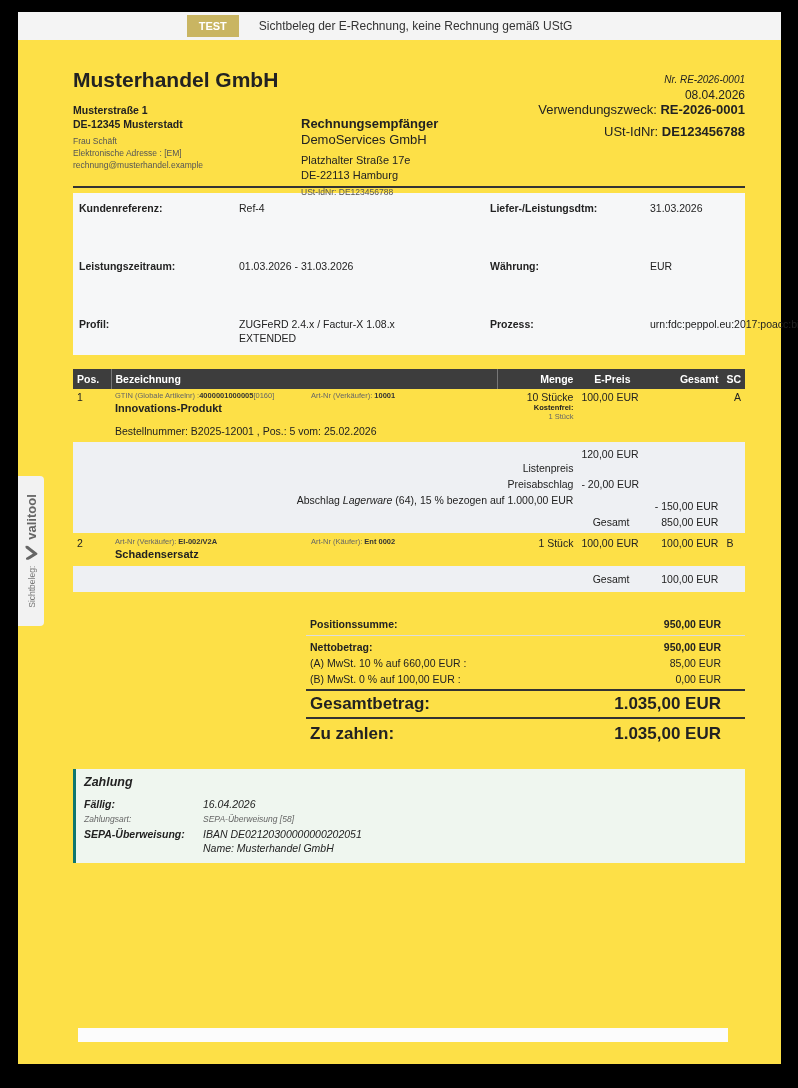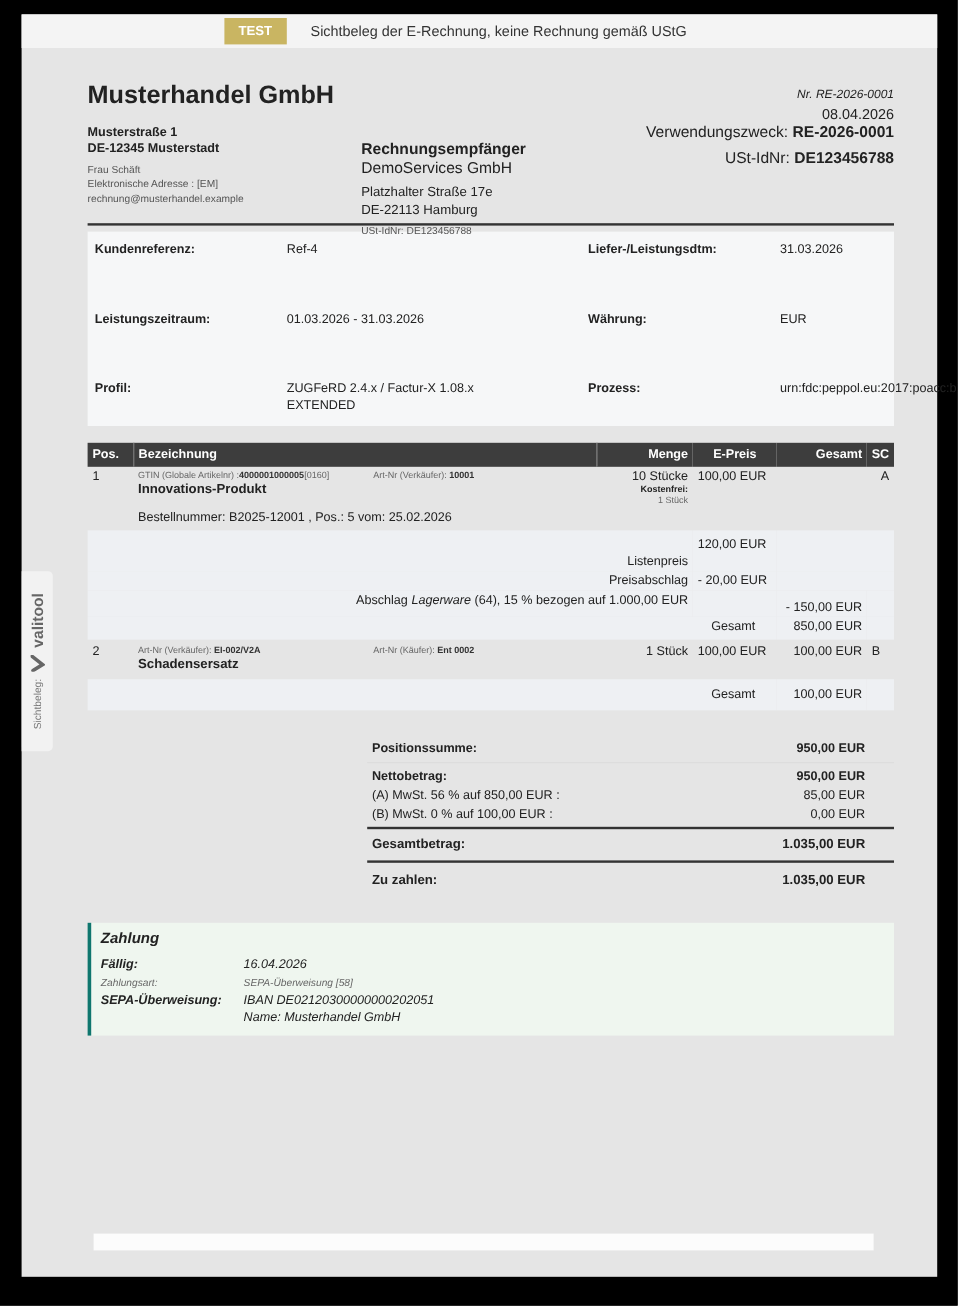--- a/index.html
+++ b/index.html
@@ -1,18 +1,18 @@
 <!DOCTYPE html>
 <html><head>
 <meta charset="utf-8">
 <style>
   * { box-sizing: border-box; margin: 0; padding: 0; }
   html, body { width: 798px; height: 1088px; background: #000; overflow: hidden; }
   body { font-family: "Liberation Sans", "DejaVu Sans", sans-serif; color: #222; position: relative; }
-  .page { position: absolute; left: 18px; top: 12px; width: 763px; height: 1052px; background: #e5e5e5; }
+  .page { position: absolute; left: 18px; top: 12px; width: 763px; height: 1052px; background: #fde047; }
   .banner { height: 28px; background: #f4f4f4; display: flex; align-items: center; justify-content: center; font-size: 12px; color: #333; }
   .banner .badge { background: #c9b562; color: #fff; font-weight: bold; font-size: 11px; padding: 0 12px; height: 22px; line-height: 22px; margin-right: 20px; margin-left: -40px; }
   .content { position: absolute; left: 55px; top: 28px; width: 672px; }
   .hdr { position: relative; height: 148px; border-bottom: 2.5px solid #333; }
   .seller-name { position: absolute; left: 0; top: 28px; font-size: 21px; font-weight: bold; color: #222; }
   .seller-addr { position: absolute; left: 0; top: 63px; font-size: 10.5px; font-weight: bold; line-height: 14px; }
   .seller-small { position: absolute; left: 0; top: 95px; font-size: 8.5px; color: #555; line-height: 12px; width: 200px; }
   .buyer { position: absolute; left: 228px; top: 60px; margin-top: 16px; }
   .buyer .b-title { font-size: 13px; font-weight: bold; }
   .buyer .b-name { font-size: 13px; margin-top: 1px; }
@@ -36,21 +36,21 @@
   .tiny { font-size: 7.5px; color: #666; }
   .tiny b { color: #333; }
   .item-name { font-size: 11px; font-weight: bold; margin-top: 2px; }
   .sub-row td { background: #eef0f3; }
   .small-b { font-size: 7.5px; font-weight: bold; }
   .totals { margin-left: 233px; width: 439px; font-size: 10.5px; margin-top: 24px; }
   .totals .row { display: flex; justify-content: space-between; padding: 0 24px 0 4px; line-height: 16px; }
   .totals .b { font-weight: bold; }
   .totals .line-thin { border-top: 1px solid #ddd; margin: 3px 0; }
   .totals .line-thick { border-top: 2.5px solid #333; margin: 2px 0; }
-  .totals .big { font-size: 11px; font-weight: bold; line-height: 22px; }
+  .totals .big { font-size: 17px; font-weight: bold; line-height: 22px; }
   .payment { margin-top: 24px; background: #eff6ef; border-left: 3px solid #0f766e; padding: 6px 8px 8px; font-size: 10.5px; font-style: italic; }
   .payment .p-title { font-size: 12.5px; font-weight: bold; margin-bottom: 8px; }
   .payment .grid { display: grid; grid-template-columns: 119px 1fr; row-gap: 1px; line-height: 14px; }
   .payment .k { font-weight: bold; }
   .payment .muted { font-size: 8.5px; color: #666; }
   .side-tab { position: absolute; left: 18px; top: 476px; width: 26px; height: 150px; background: #f2f2f2; border-radius: 0 4px 4px 0; }
   .side-tab .inner { position: absolute; left: 50%; top: 50%; transform: translate(-50%,-50%) rotate(-90deg); white-space: nowrap; display: flex; align-items: center; gap: 6px; }
   .side-tab .lbl { font-size: 8.5px; color: #777; }
   .side-tab .brand { font-size: 13px; font-weight: bold; color: #666; }
   .footer-strip { position: absolute; left: 60px; bottom: 22px; width: 650px; height: 14px; background: #fcfcfc; }
@@ -199,21 +199,21 @@
       <div class="row b" style="margin-top:4px;">
           <span>Positionssumme:</span>
           <span>950,00 EUR</span>
         </div>
       <div class="line-thin"></div>
       <div class="row b">
           <span>Nettobetrag:</span>
           <span>950,00 EUR</span>
         </div>
       <div class="row">
-          <span>(A) MwSt. 56 % auf  850,00 EUR :</span>
+          <span>(A) MwSt. 10 % auf  660,00 EUR :</span>
           <span>85,00 EUR</span>
         </div>
       <div class="row">
           <span>(B) MwSt. 0 % auf  100,00 EUR :</span>
           <span>0,00 EUR</span>
         </div>
       <div class="line-thick"></div>
       <div class="row big">
           <span>Gesamtbetrag:</span>
           <span>1.035,00 EUR</span>

